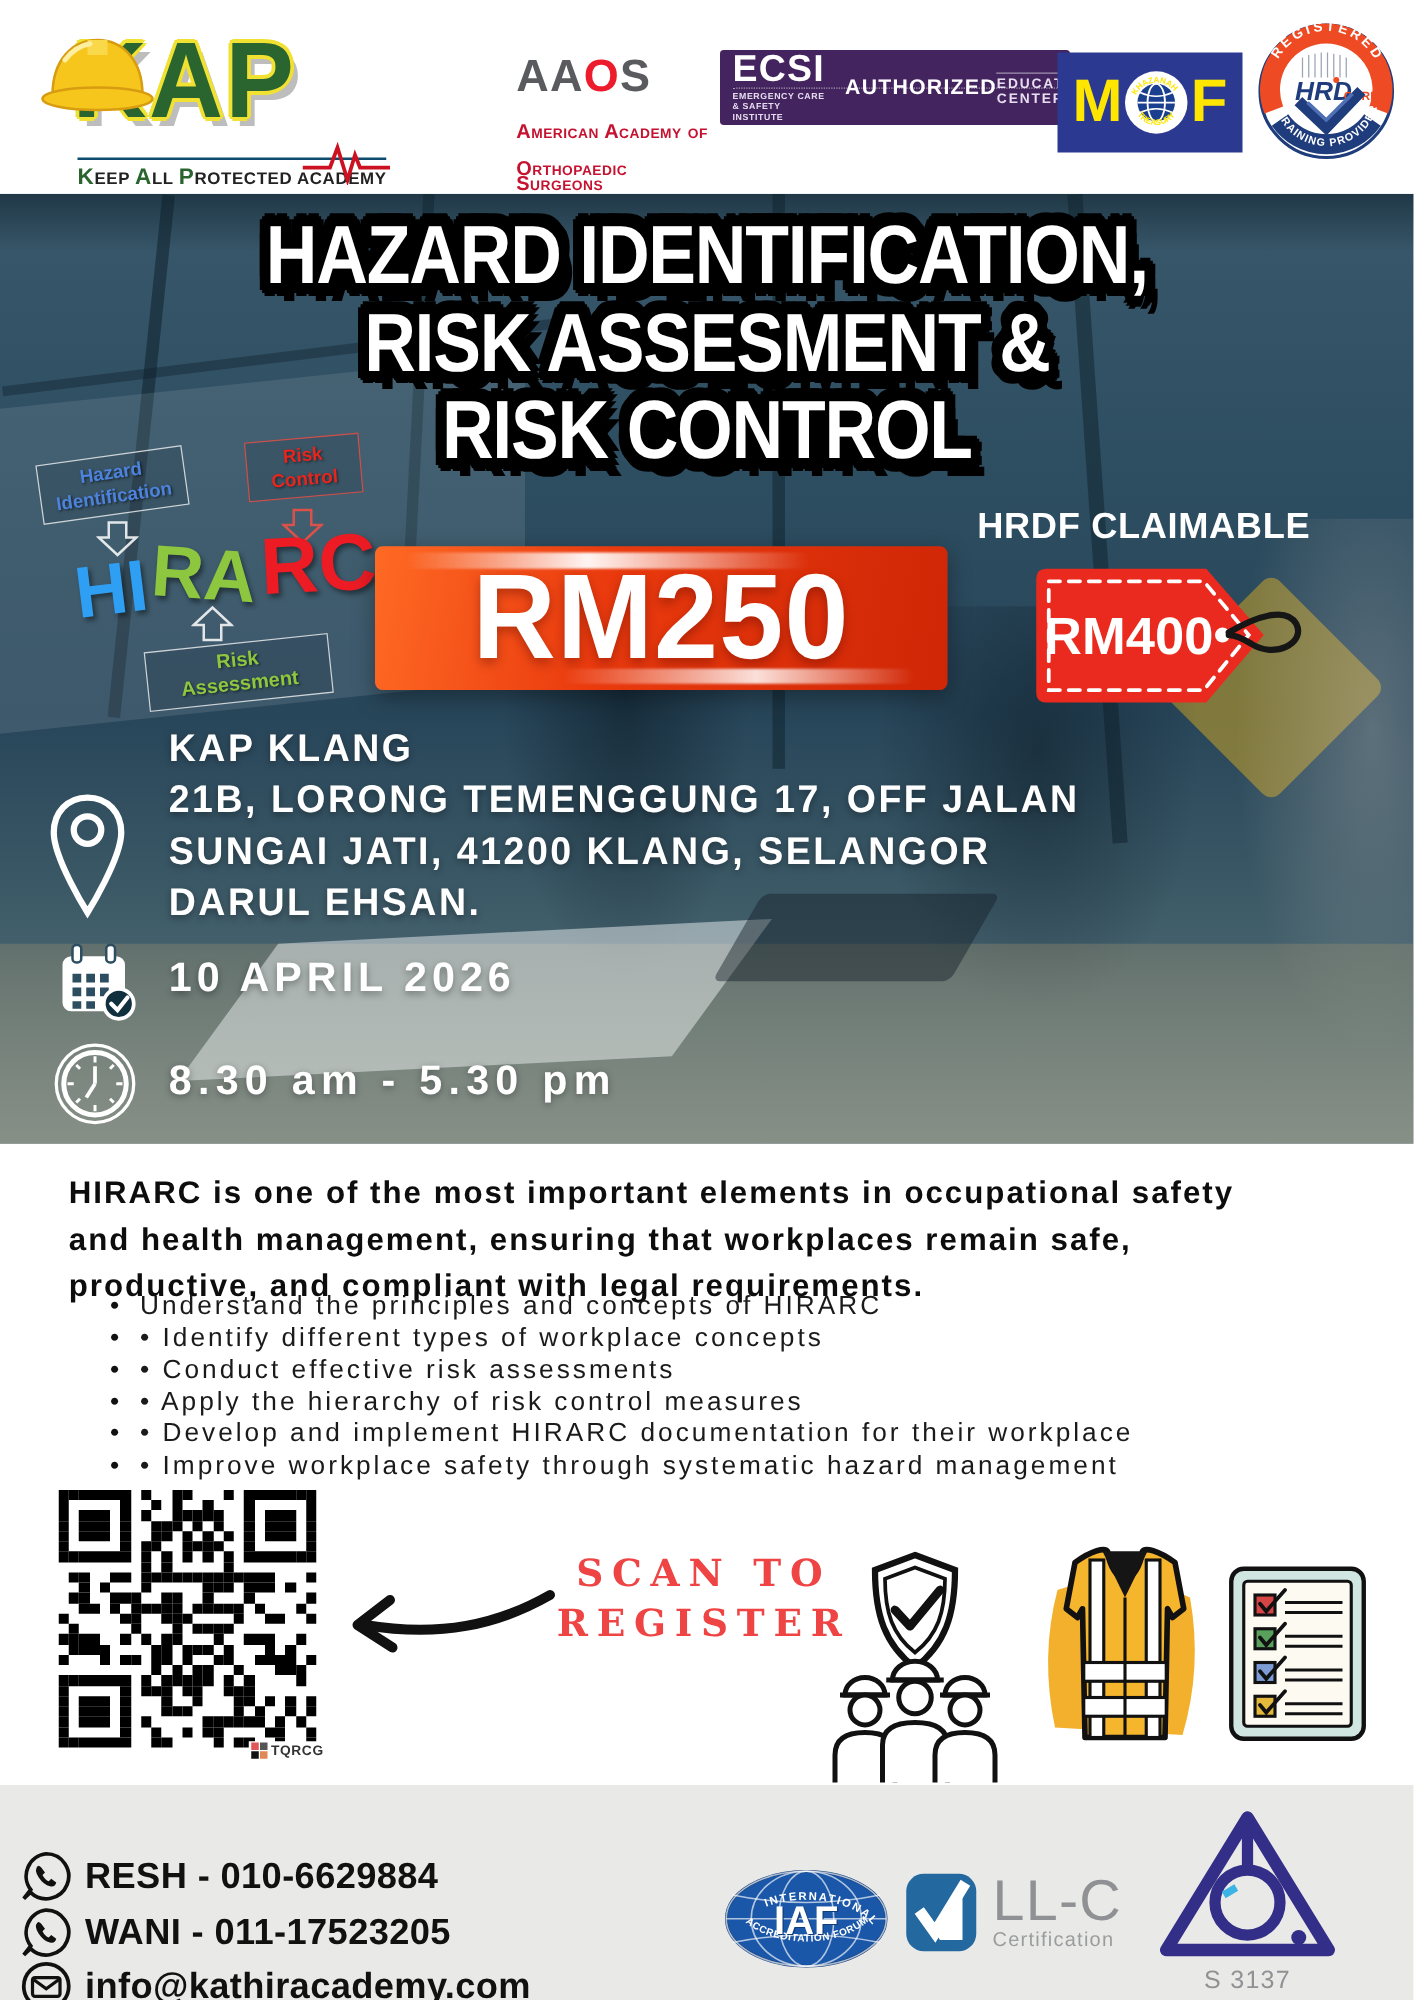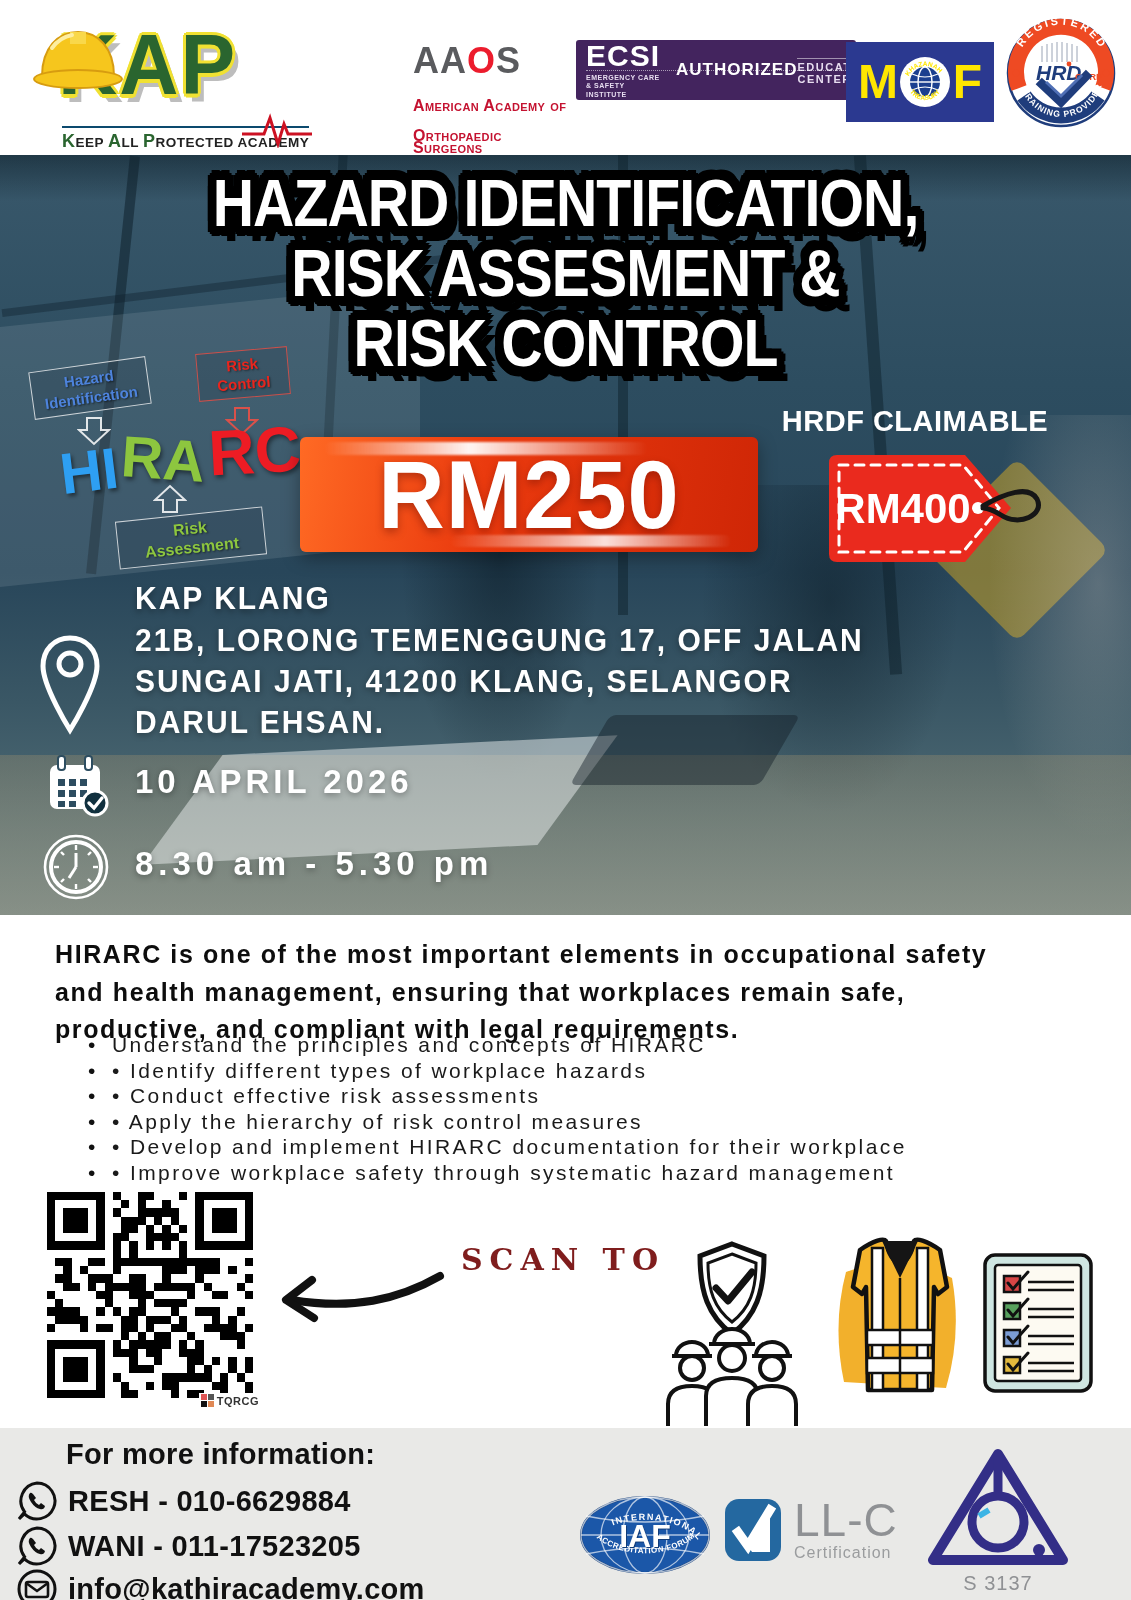--- a/index.html
+++ b/index.html
@@ -107,21 +107,21 @@
   
   .qr-wrap { position:absolute; left:45px; top:1190px; width:210px; height:210px; background:#fff; }
   .qr-grid { position:absolute; inset:2px; display:grid; grid-template-columns:repeat(25,1fr); grid-template-rows:repeat(25,1fr); }
   .qr-grid div { background:transparent; }
   .qr-grid div.on { background:#000; }
   .qr-label { position:absolute; right:-6px; bottom:-8px; background:#fff; display:flex; align-items:center; gap:3px; padding:1px 2px; }
   .qr-label-text { font-size:11px; color:#333; font-weight:600; letter-spacing:.5px; }
   .qr-mini { display:grid; grid-template-columns:6px 6px; grid-template-rows:6px 6px; gap:1px; }
   .qr-mini i { display:block; }
   .arrow-left { position:absolute; left:268px; top:1258px; }
-  .scan-text { position:absolute; left:438px; top:1240px; width:250px; text-align:center; font-family:"DejaVu Serif", serif; font-weight:700; font-size:30px; line-height:40px; letter-spacing:7px; color:#7f1d1d; }
+  .scan-text { position:absolute; left:438px; top:1240px; width:250px; text-align:center; font-family:"DejaVu Serif", serif; font-weight:700; font-size:30px; line-height:40px; letter-spacing:7px; color:#ef4444; }
 
   .icon-people { position:absolute; left:662px; top:1238px; }
   .icon-vest { position:absolute; left:828px; top:1230px; }
   .icon-checklist { position:absolute; left:982px; top:1252px; }
 
   
   .footer { position:absolute; left:0; top:1428px; width:1131px; height:172px; background:#e9e9e7; }
   .footer-heading { position:absolute; left:66px; top:10px; font-size:29px; font-weight:800; color:#111; letter-spacing:.3px; }
   .contact-row { position:absolute; left:16px; display:flex; align-items:center; gap:10px; }
   .contact-row .ct { font-size:29px; font-weight:800; color:#111; letter-spacing:.3px; }
@@ -330,21 +330,21 @@
       <line x1="34" y1="34" x2="34" y2="20" stroke="#fff" stroke-width="3"></line>
       <line x1="34" y1="34" x2="27" y2="45" stroke="#fff" stroke-width="3"></line>
     </svg>
     <div class="time-text">8.30 am - 5.30 pm</div>
   </div>
 
   <p class="intro">HIRARC is one of the most important elements in occupational safety and health management, ensuring that workplaces remain safe, productive, and compliant with legal requirements.</p>
 
   <ul class="bullets">
     <li>Understand the principles and concepts of HIRARC</li>
-    <li>• Identify different types of workplace hazards</li>
+    <li>• Identify different types of workplace concepts</li>
     <li>• Conduct effective risk assessments</li>
     <li>• Apply the hierarchy of risk control measures</li>
     <li>• Develop and implement HIRARC documentation for their workplace</li>
     <li>• Improve workplace safety through systematic hazard management</li>
   </ul>
 
   <div class="qr-wrap">
     <div class="qr-grid" id="qr">
         <div class="on"></div>
         <div class="on"></div>
@@ -983,20 +983,21 @@
     </div>
   </div>
 
   <svg class="arrow-left" width="180" height="78" viewBox="0 0 180 78">
     <path d="M172,18 C130,42 84,52 24,42" fill="none" stroke="#111" stroke-width="8" stroke-linecap="round"></path>
     <path d="M44,22 L18,42 L46,60" fill="none" stroke="#111" stroke-width="8" stroke-linecap="round" stroke-linejoin="round"></path>
   </svg>
 
   <div class="scan-text">
     <div>SCAN TO</div>
+    <div>REGISTER</div>
   </div>
 
   <svg class="icon-people" width="140" height="190" viewBox="0 0 140 190">
     <path d="M70,6 L102,18 C102,54 94,78 70,96 C46,78 38,54 38,18 Z" fill="#fff" stroke="#111" stroke-width="5"></path>
     <path d="M70,16 L94,25 C94,52 88,70 70,84 C52,70 46,52 46,25 Z" fill="none" stroke="#111" stroke-width="3"></path>
     <path d="M54,50 L66,63 L90,34" fill="none" stroke="#111" stroke-width="7" stroke-linecap="round" stroke-linejoin="round"></path>
 
     <g stroke="#111" stroke-width="4" fill="#fff">
       <path d="M14,118 A16,14 0 0 1 46,118 Z"></path>
       <line x1="10" y1="118" x2="50" y2="118"></line>
@@ -1051,21 +1052,20 @@
       <line x1="46" y1="57" x2="92" y2="57"></line>
         <line x1="46" y1="65" x2="92" y2="65"></line>
       <line x1="46" y1="84" x2="92" y2="84"></line>
         <line x1="46" y1="92" x2="92" y2="92"></line>
       <line x1="46" y1="111" x2="92" y2="111"></line>
         <line x1="46" y1="119" x2="92" y2="119"></line>
     </g>
   </svg>
 
   <div class="footer">
-    <div class="footer-heading">For more information:</div>
 
     <div class="contact-row cr-0">
       <svg width="42" height="42" viewBox="0 0 42 42">
         <path d="M21,3 a18,18 0 1 1 -12.6,30.9 L3,39 L8.6,31.8 A18,18 0 0 1 21,3 Z" fill="none" stroke="#111" stroke-width="3"></path>
         <path d="M14,13 q-3,3 1,9 q4,6 9,7 q4,1 5,-3 l-4,-3 l-2,2 q-3,-1 -5,-5 l2,-2 l-3,-4 q-2,-2 -3,-1 Z" fill="#111"></path>
       </svg>
       <span class="ct">RESH - 010-6629884</span>
     </div>
     <div class="contact-row cr-1">
       <svg width="42" height="42" viewBox="0 0 42 42">

